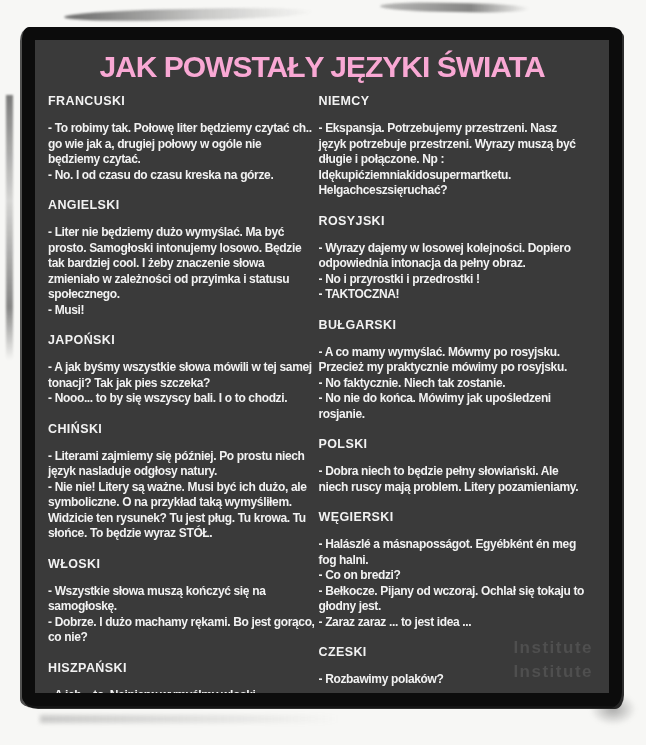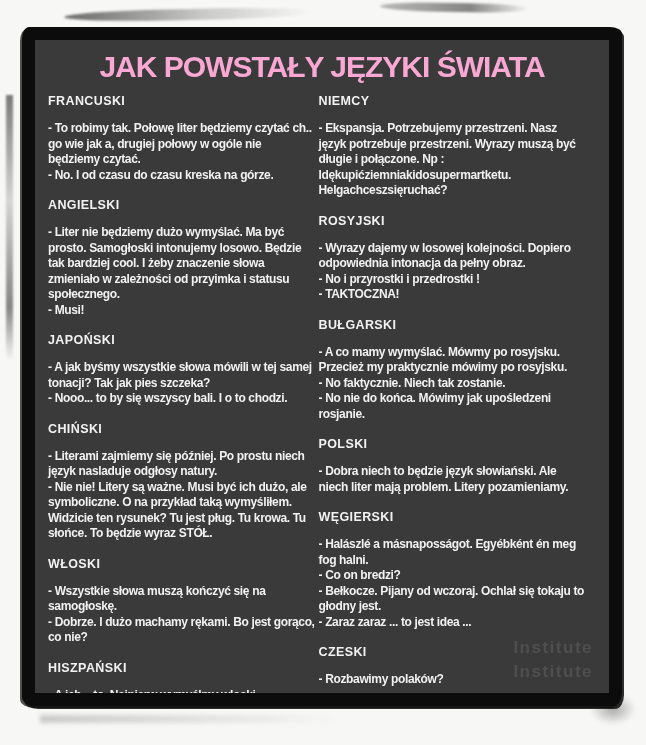--- a/index.html
+++ b/index.html
@@ -206,21 +206,21 @@
     <div class="lines">
             <p class="line">- A co mamy wymyślać. Mówmy po rosyjsku. Przecież my praktycznie mówimy po rosyjsku.</p>
             <p class="line">- No faktycznie. Niech tak zostanie.</p>
             <p class="line">- No nie do końca. Mówimy jak upośledzeni rosjanie.</p>
           </div>
   </section>
 
   <section class="lang-section">
     <h2 class="lang-header">POLSKI</h2>
     <div class="lines">
-            <p class="line">- Dobra niech to będzie język słowiański. Ale niech liter mają problem. Litery pozamieniamy.</p>
+            <p class="line">- Dobra niech to będzie pełny słowiański. Ale niech ruscy mają problem. Litery pozamieniamy.</p>
           </div>
   </section>
 
   <section class="lang-section">
     <h2 class="lang-header">WĘGIERSKI</h2>
     <div class="lines">
             <p class="line">- Halászlé a másnaposságot. Egyébként én meg fog halni.</p>
             <p class="line">- Co on bredzi?</p>
             <p class="line">- Bełkocze. Pijany od wczoraj. Ochlał się tokaju to głodny jest.</p>
             <p class="line">- Zaraz zaraz ... to jest idea ...</p>

